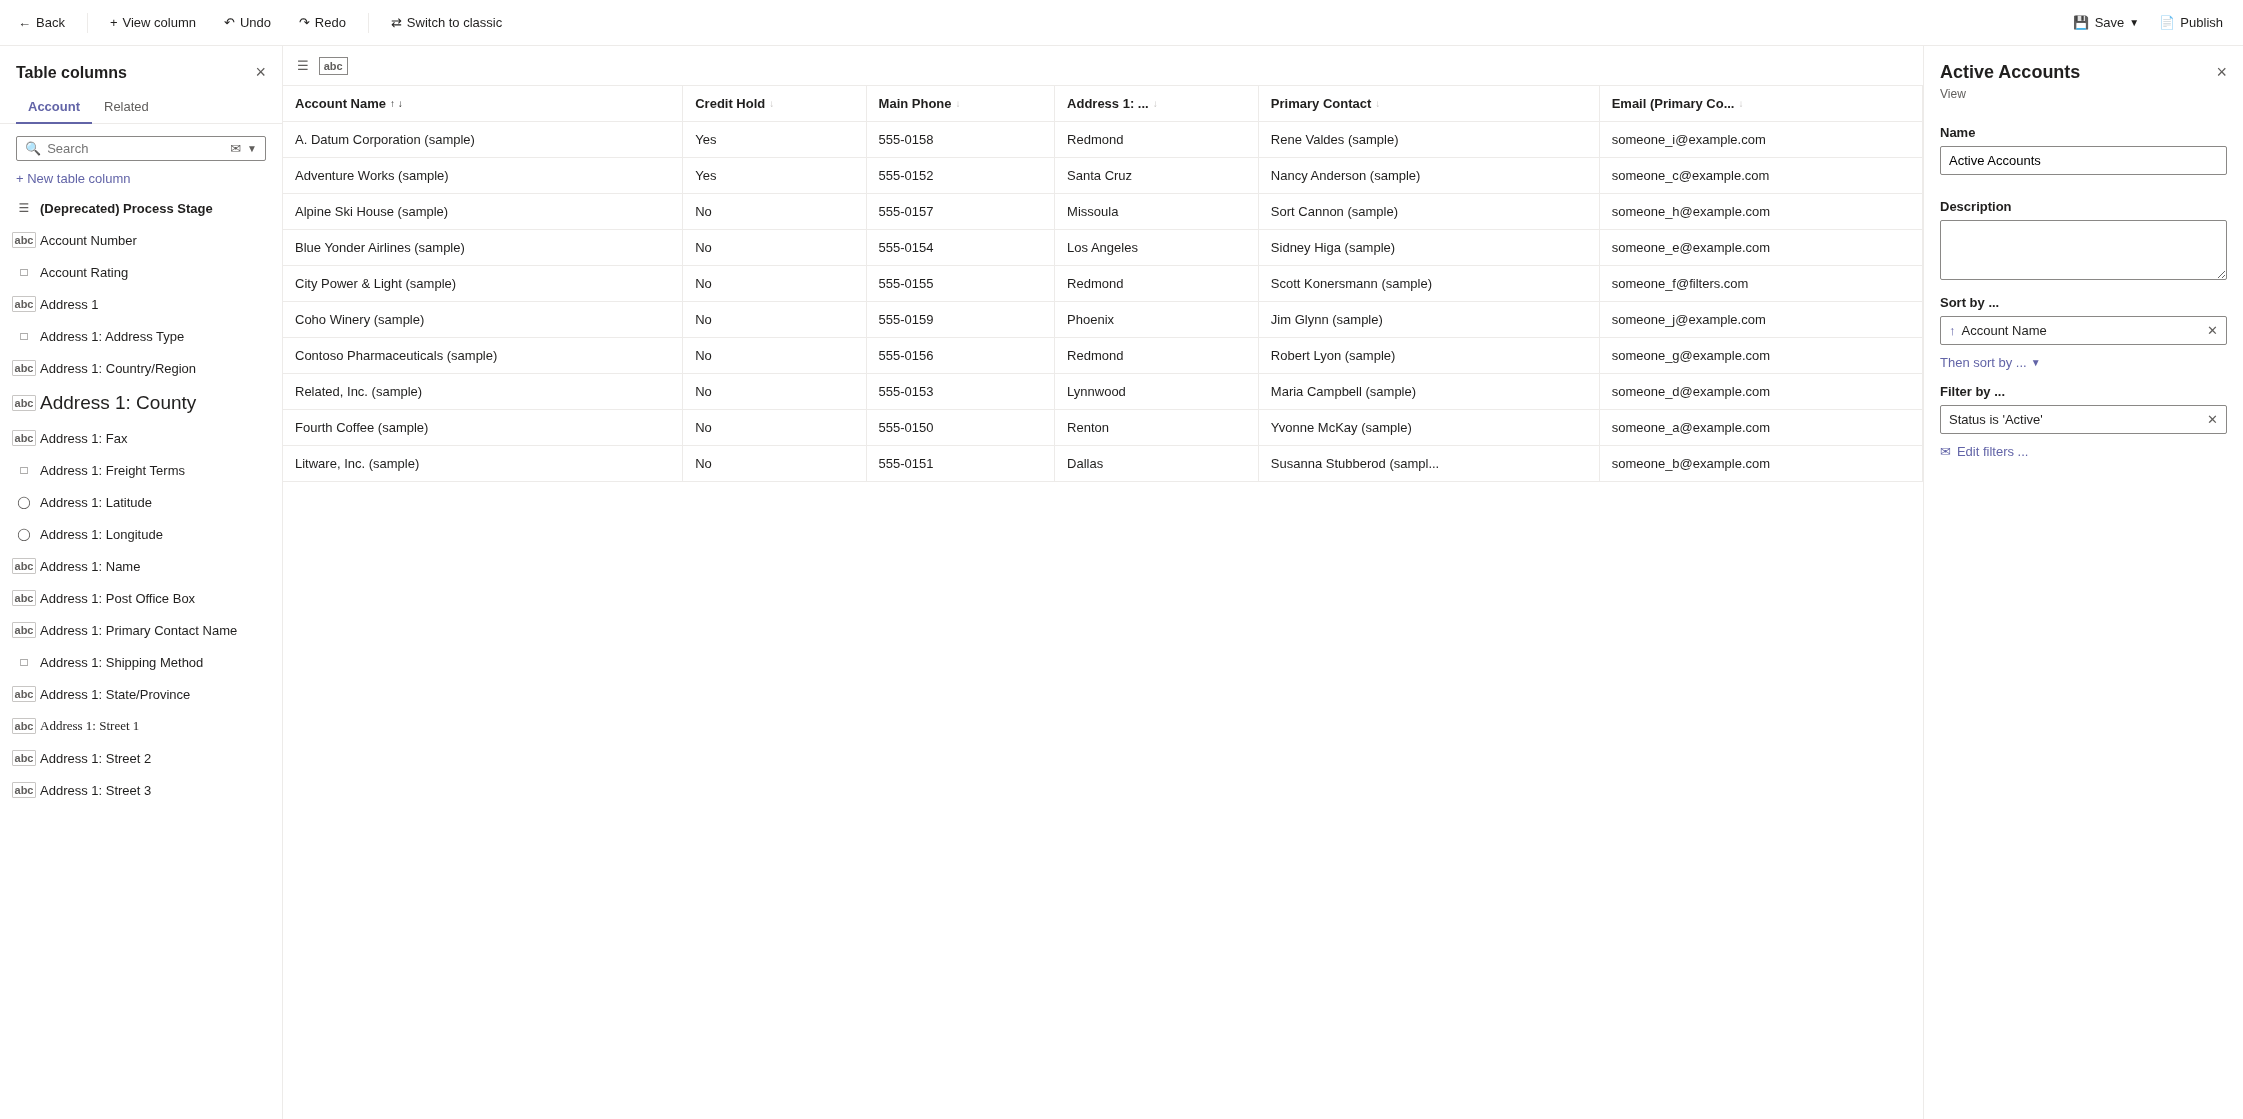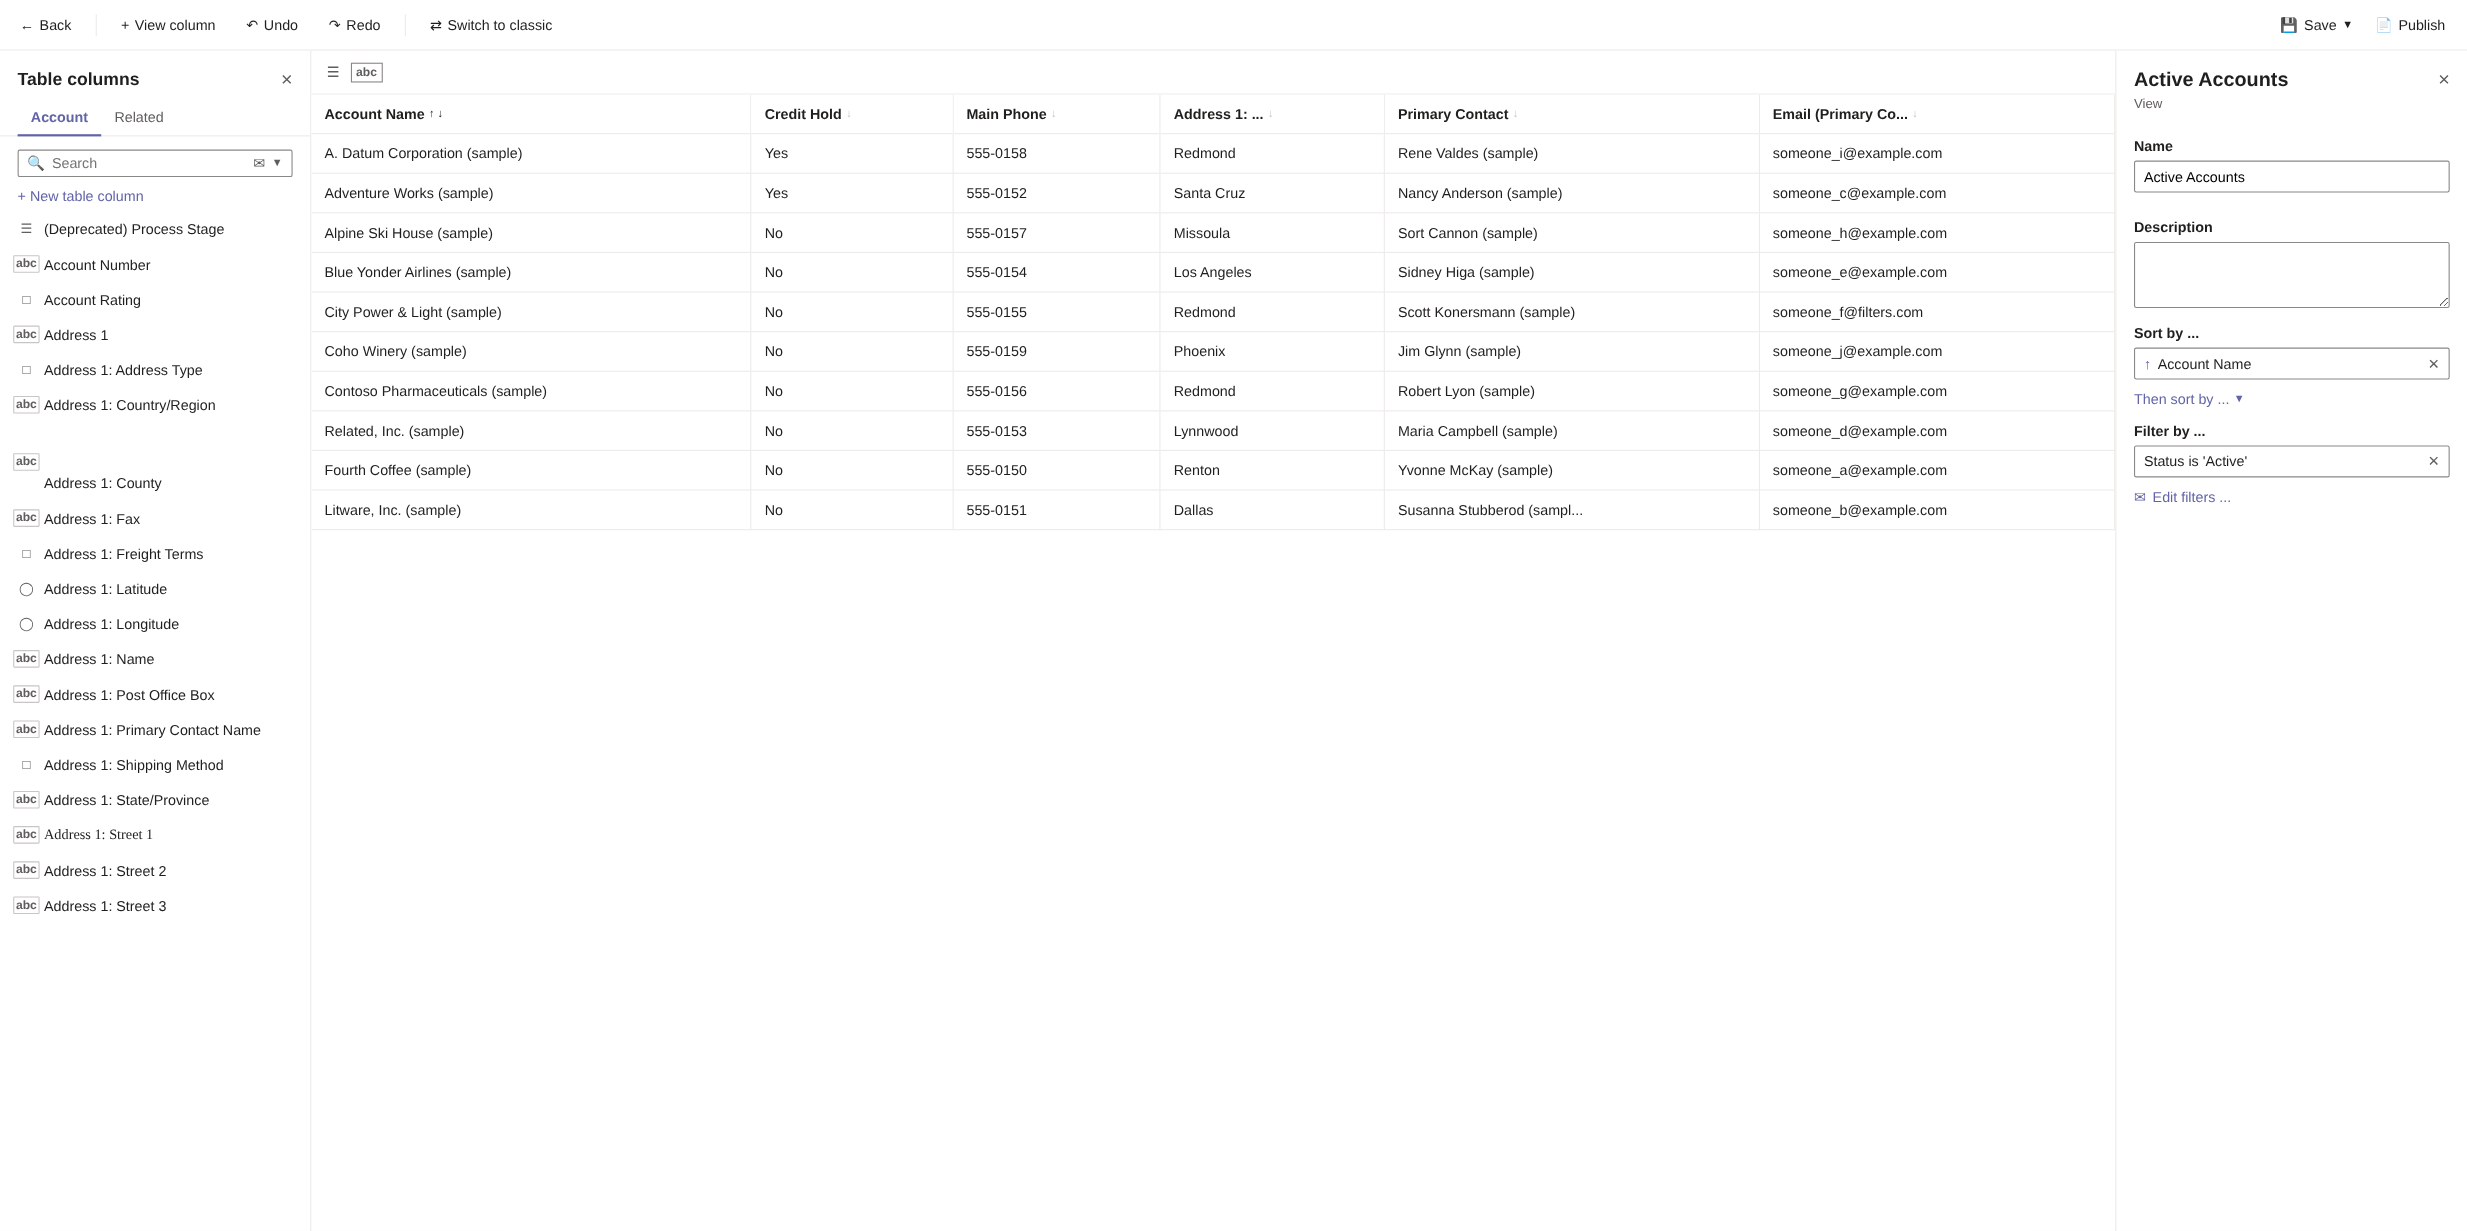--- a/index.html
+++ b/index.html
@@ -199,21 +199,21 @@
       <span style="font-size:10px; color:#605e5c;">▼</span>
     </div>
     <button class="new-column-btn">
       <span>+ New table column</span>
     </button>
     <div class="column-list" id="column-list">
     <div class="column-item">
     <span class="col-icon">
             <span style="font-size:12px;color:#605e5c;">☰</span>
           </span>
-    <span style="font-size:13px;">(Deprecated) Process Stage</span>
+    <span style="font-size:13px;font-weight:bold;">(Deprecated) Process Stage</span>
   </div>
         <div class="column-item">
     <span class="col-icon">
             <span style="font-size:11px;font-weight:bold;color:#605e5c;border:1px solid #c8c6c4;padding:1px 2px;border-radius:1px;">abc</span>
           </span>
     <span style="font-size:13px;">Account Number</span>
   </div>
         <div class="column-item">
     <span class="col-icon">
             <span style="font-size:12px;color:#605e5c;">□</span>
@@ -235,21 +235,21 @@
         <div class="column-item">
     <span class="col-icon">
             <span style="font-size:11px;font-weight:bold;color:#605e5c;border:1px solid #c8c6c4;padding:1px 2px;border-radius:1px;">abc</span>
           </span>
     <span style="font-size:13px;">Address 1: Country/Region</span>
   </div>
         <div class="column-item">
     <span class="col-icon">
             <span style="font-size:11px;font-weight:bold;color:#605e5c;border:1px solid #c8c6c4;padding:1px 2px;border-radius:1px;">abc</span>
           </span>
-    <span style="font-size:13px;margin-top:40px;">Address 1: County</span>
+    <span style="font-size:19px;">Address 1: County</span>
   </div>
         <div class="column-item">
     <span class="col-icon">
             <span style="font-size:11px;font-weight:bold;color:#605e5c;border:1px solid #c8c6c4;padding:1px 2px;border-radius:1px;">abc</span>
           </span>
     <span style="font-size:13px;">Address 1: Fax</span>
   </div>
         <div class="column-item">
     <span class="col-icon">
             <span style="font-size:12px;color:#605e5c;">□</span>

